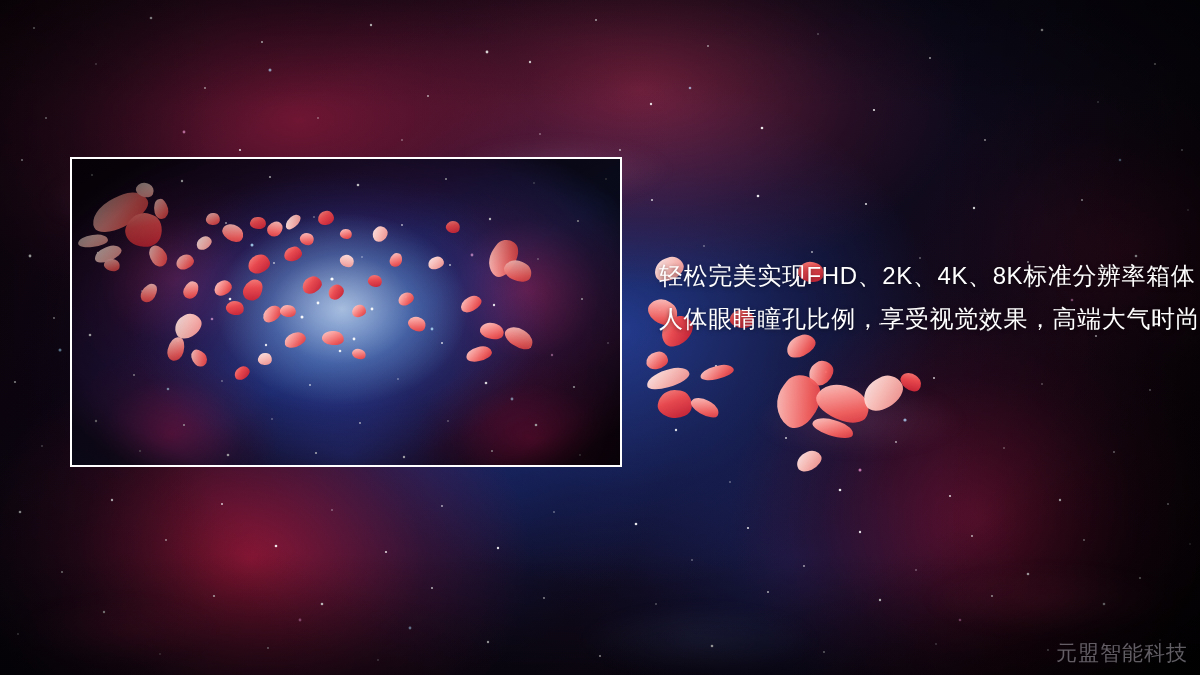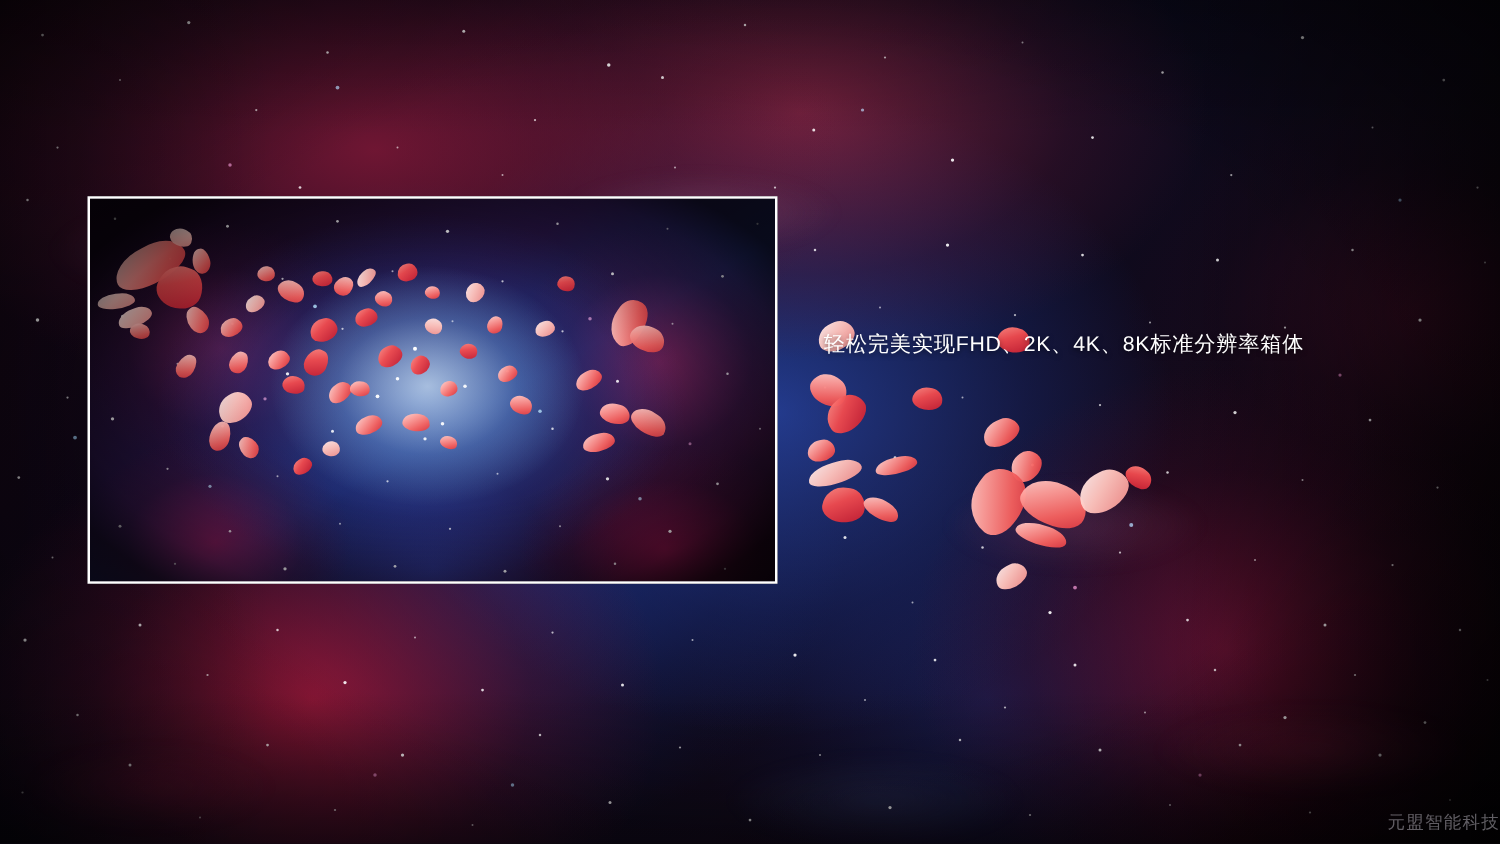--- a/index.html
+++ b/index.html
@@ -109,32 +109,32 @@
     white-space: pre;
     text-shadow: 0 1px 5px rgba(0,0,0,0.55);
   }
   #body-text {
     position: absolute;
     left: 659px;
     top: 254px;
     width: 520px;
   }
   .body-line {
-    font-size: 17px;
+    font-size: 24px;
     line-height: 43px;
     color: #ffffff;
     letter-spacing: 0.6px;
     white-space: pre;
     text-shadow: 0 1px 4px rgba(0,0,0,0.5);
   }
   #watermark {
     position: absolute;
-    right: 0;
+    right: 12px;
     bottom: 8px;
-    font-size: 14px;
+    font-size: 21px;
     letter-spacing: 1px;
     color: rgba(190,185,195,0.50);
     white-space: pre;
   }
 </style>
 </head>
 <body>
 
 <div id="slide">
 
@@ -416,17 +416,18 @@
       <div class="petal pale" style="left:186px; top:194px; width:14px; height:12px; transform:rotate(10deg);"></div>
       <div class="petal deep" style="left:162px; top:208px; width:16px; height:12px; transform:rotate(-28deg);"></div>
       <div class="petal" style="left:280px; top:190px; width:14px; height:10px; transform:rotate(24deg);"></div>
     </div>
 
     <div class="panel-vignette"></div>
   </div>
 
   <div id="body-text">
     <div class="body-line">轻松完美实现FHD、2K、4K、8K标准分辨率箱体</div>
+    <div class="body-line">人体眼睛瞳孔比例，享受视觉效果，高端大气时尚</div>
   </div>
 
   <div id="watermark">元盟智能科技</div>
 
 </div>
 
 </body></html>

